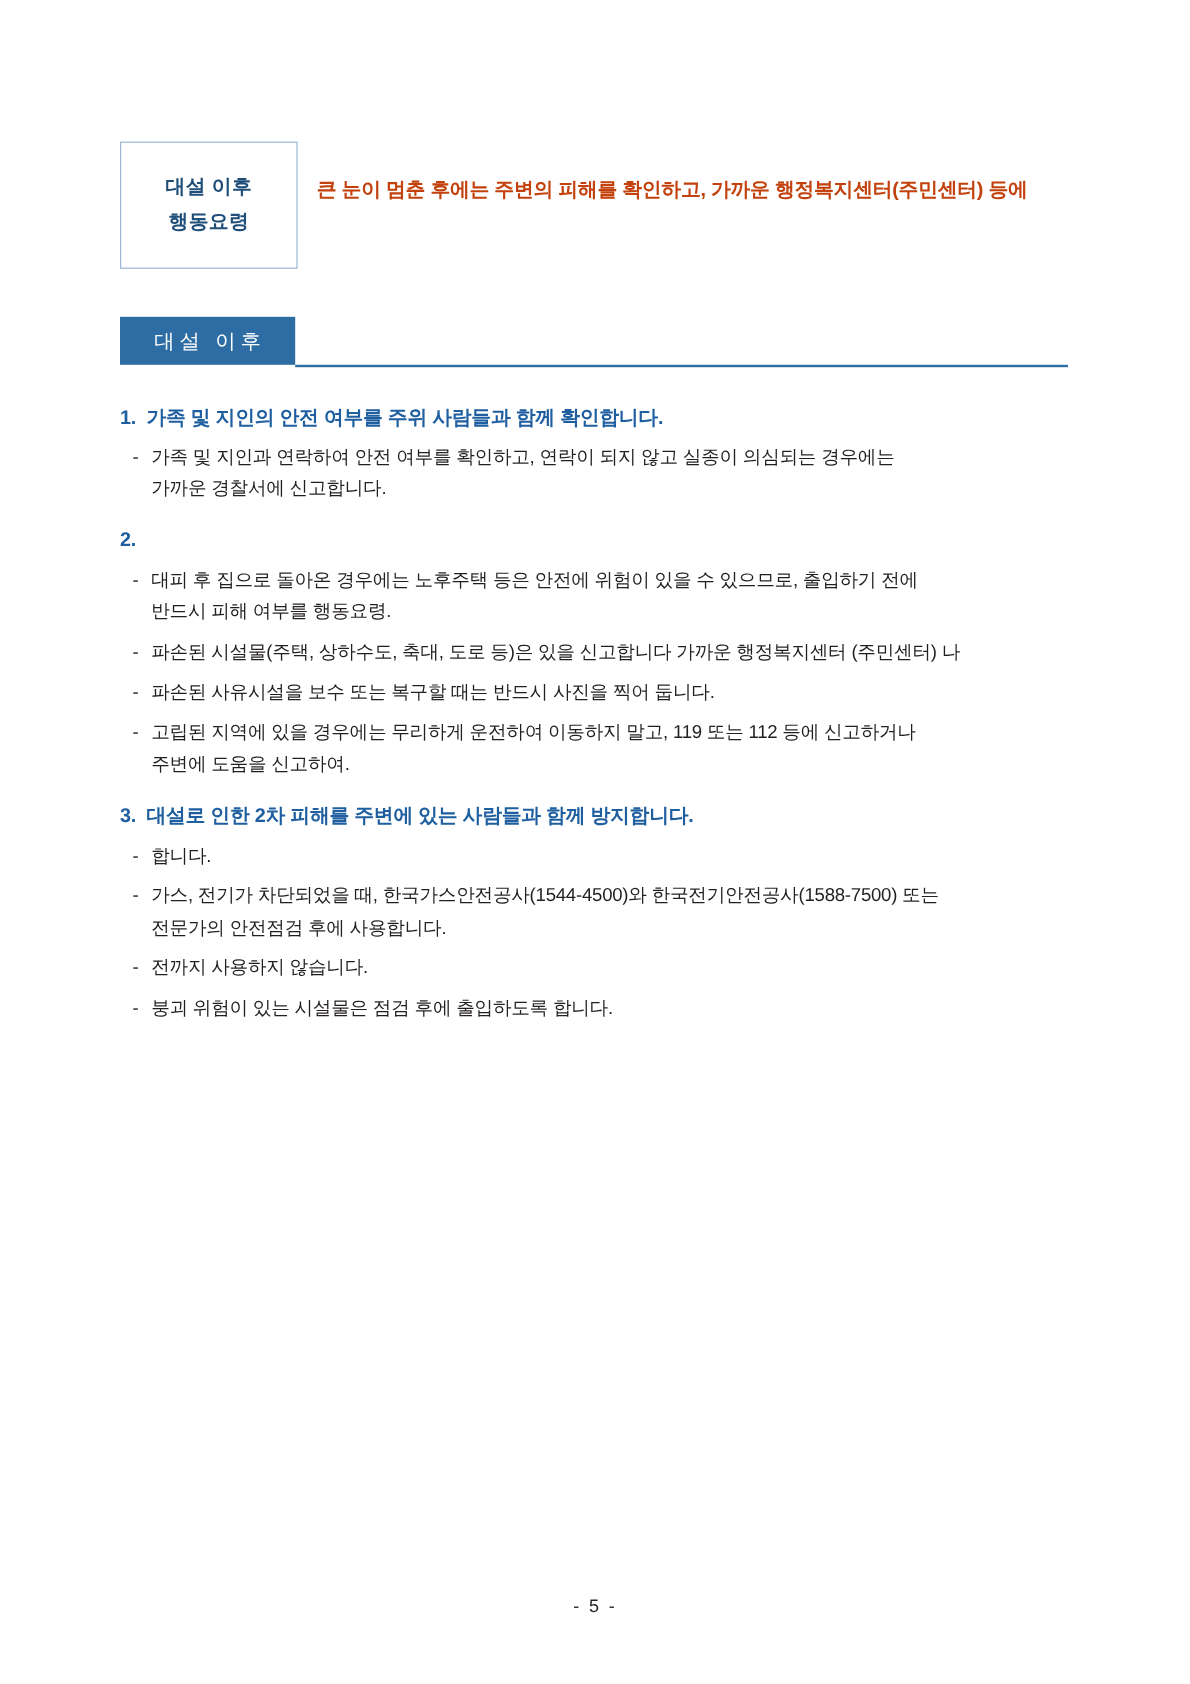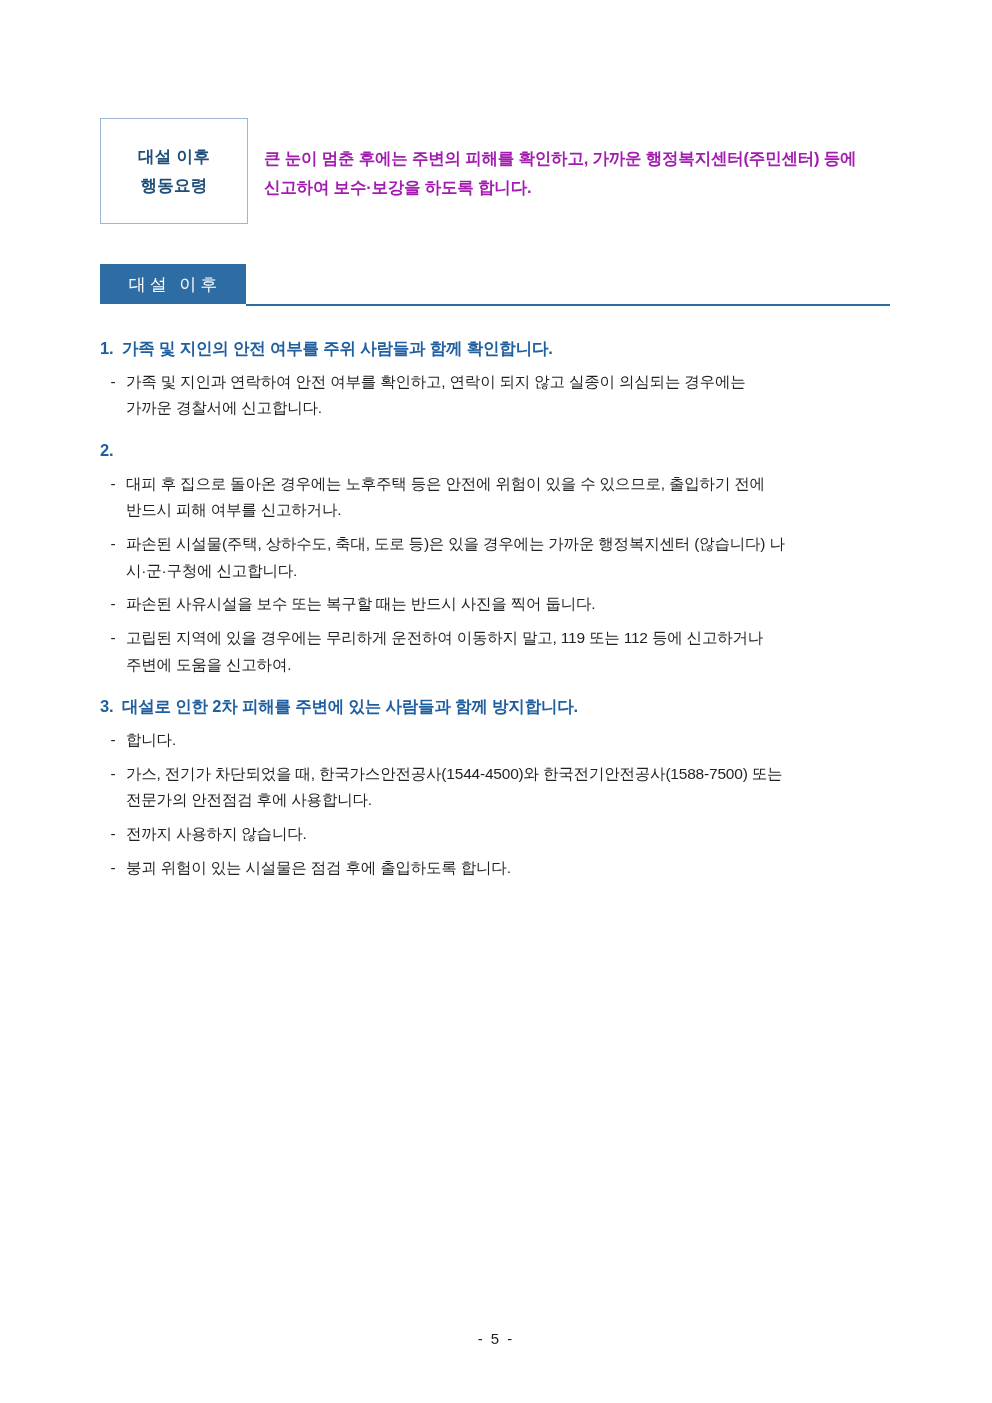--- a/index.html
+++ b/index.html
@@ -49,21 +49,21 @@
     color: #1f4e79;
     line-height: 1.75;
     letter-spacing: 0.3px;
   }
   .callout-text {
     margin-left: 16px;
     padding-top: 26px;
     font-size: 16.5px;
     font-weight: bold;
     line-height: 1.75;
-    color: #a21caf;
+    color: #c2410c;
     letter-spacing: -0.2px;
   }
   .callout-text div { white-space: nowrap; }
 
   
   .section-header {
     position: absolute;
     left: 100px;
     top: 264px;
     width: 790px;
@@ -155,21 +155,20 @@
 
 <div class="page">
 
   <div class="callout">
     <div class="callout-badge">
       <div class="callout-badge-line">대설 이후</div>
       <div class="callout-badge-line">행동요령</div>
     </div>
     <div class="callout-text">
       <div>큰 눈이 멈춘 후에는 주변의 피해를 확인하고, 가까운 행정복지센터(주민센터) 등에</div>
-      <div>신고하여 보수·보강을 하도록 합니다.</div>
     </div>
   </div>
 
   <div class="section-header">
     <div class="section-tab">
       <span class="section-tab-label">대설 이후</span>
     </div>
     <div class="section-rule"></div>
   </div>
 
@@ -193,28 +192,27 @@
 
     <div class="item">
       <div class="item-title">
         <span class="num">2.</span>
       </div>
       <ul class="bullets">
         <li class="bullet">
           <span class="bullet-dash">-</span>
           <span class="bullet-text">
             <span class="ln">대피 후 집으로 돌아온 경우에는 노후주택 등은 안전에 위험이 있을 수 있으므로, 출입하기 전에</span>
-            <span class="ln">반드시 피해 여부를 신고하거나.</span>
-          </span>
-        </li>
-        <li class="bullet">
-          <span class="bullet-dash">-</span>
-          <span class="bullet-text">
-            <span class="ln">파손된 시설물(주택, 상하수도, 축대, 도로 등)은 있을 경우에는 가까운 행정복지센터 (않습니다) 나</span>
-            <span class="ln">시·군·구청에 신고합니다.</span>
+            <span class="ln">반드시 피해 여부를 행동요령.</span>
+          </span>
+        </li>
+        <li class="bullet">
+          <span class="bullet-dash">-</span>
+          <span class="bullet-text">
+            <span class="ln">파손된 시설물(주택, 상하수도, 축대, 도로 등)은 있을 신고합니다 가까운 행정복지센터 (주민센터) 나</span>
           </span>
         </li>
         <li class="bullet">
           <span class="bullet-dash">-</span>
           <span class="bullet-text">
             <span class="ln">파손된 사유시설을 보수 또는 복구할 때는 반드시 사진을 찍어 둡니다.</span>
           </span>
         </li>
         <li class="bullet">
           <span class="bullet-dash">-</span>

